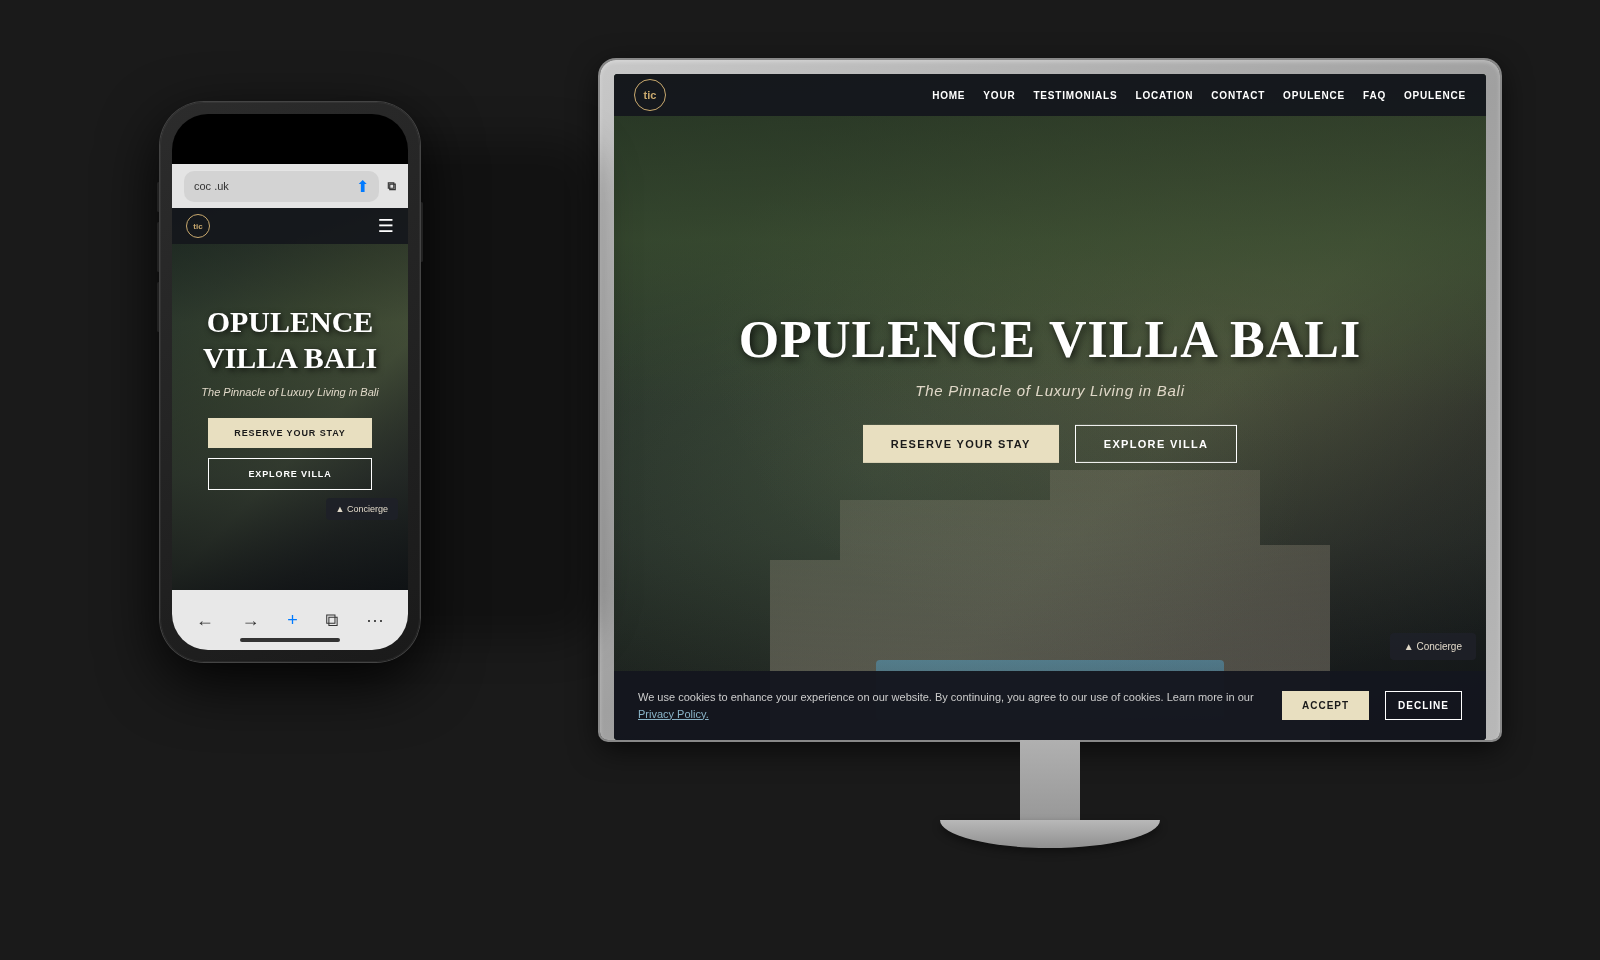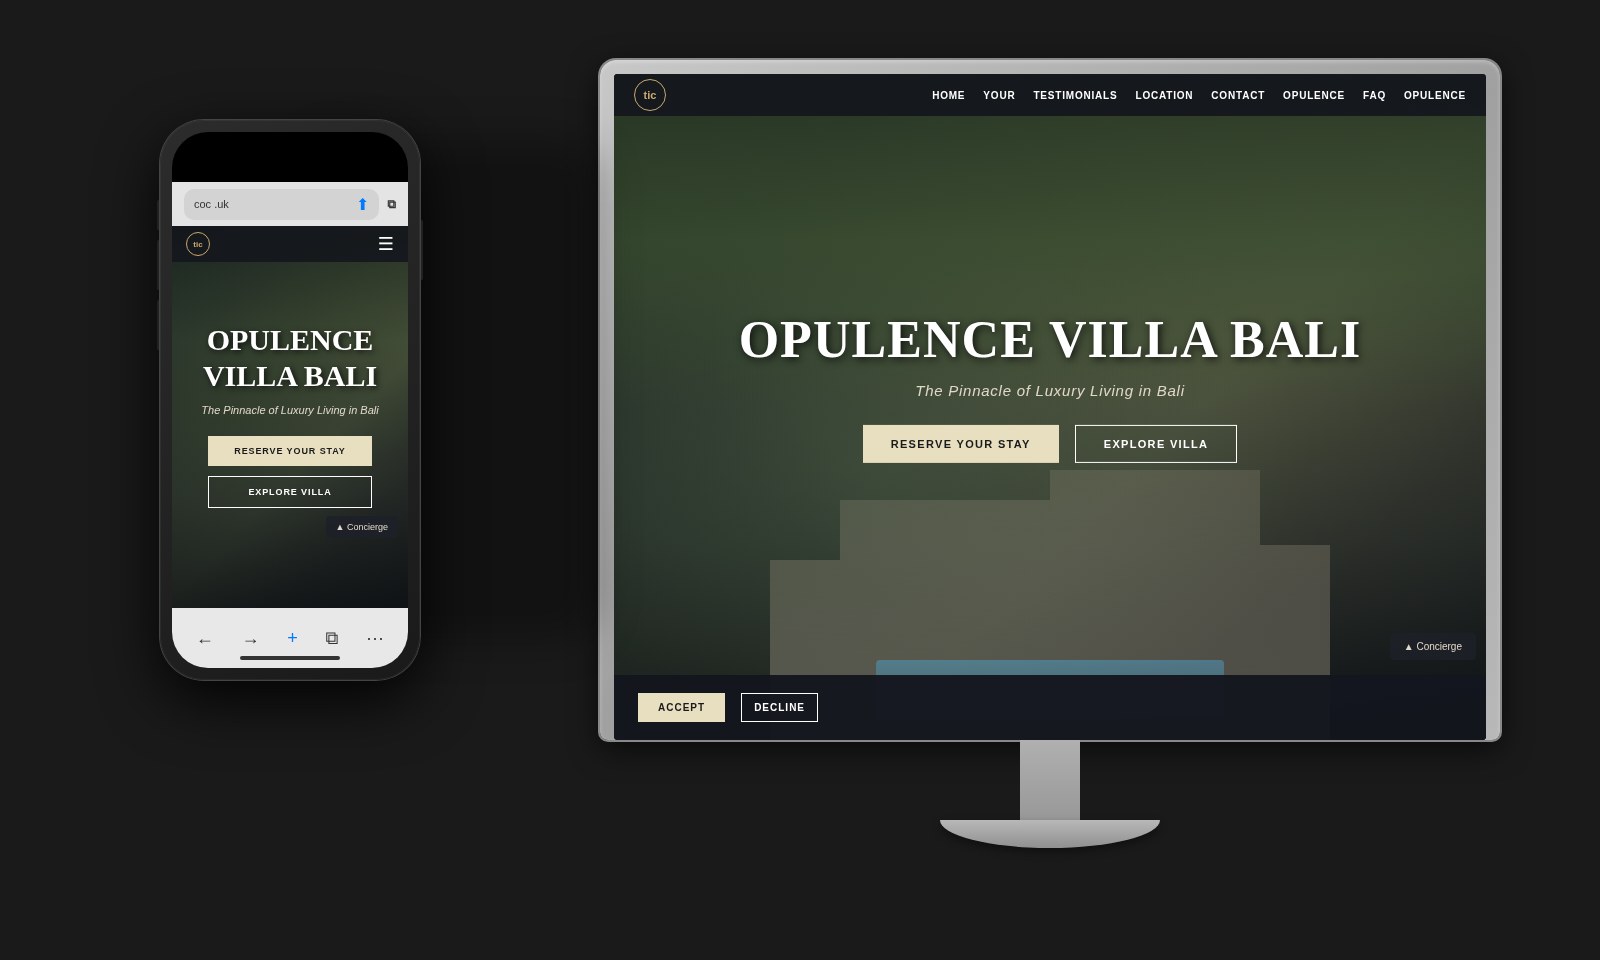--- a/index.html
+++ b/index.html
@@ -298,21 +298,21 @@
       align-items: center;
       gap: 6px;
       cursor: pointer;
       z-index: 15;
     }
 
     
     .phone {
       position: absolute;
       left: 60px;
-      top: 80px;
+      top: 62px;
       width: 260px;
       height: 428px;
       z-index: 30;
     }
 
     .phone-frame {
       background: linear-gradient(145deg, #2c2c2c, #1a1a1a);
       border-radius: 44px;
       padding: 12px;
       width: 260px;
@@ -651,20 +651,24 @@
             <div class="hero-buttons">
               <button class="btn-reserve">RESERVE YOUR STAY</button>
               <button class="btn-explore">EXPLORE VILLA</button>
             </div>
           </div>
 
           <div class="concierge-btn">▲ Concierge</div>
         </div>
 
         <div class="cookie-banner">
+          <div class="cookie-text">
+            <span>We use cookies to enhance your experience on our website. By continuing, you agree to our use of cookies. Learn more in our</span>
+            <span class="cookie-link">Privacy Policy.</span>
+          </div>
           <div class="cookie-buttons">
             <button class="btn-accept">ACCEPT</button>
             <button class="btn-decline">DECLINE</button>
           </div>
         </div>
 
       </div>
     </div>
     <div class="monitor-stand-neck"></div>
     <div class="monitor-stand-base"></div>

